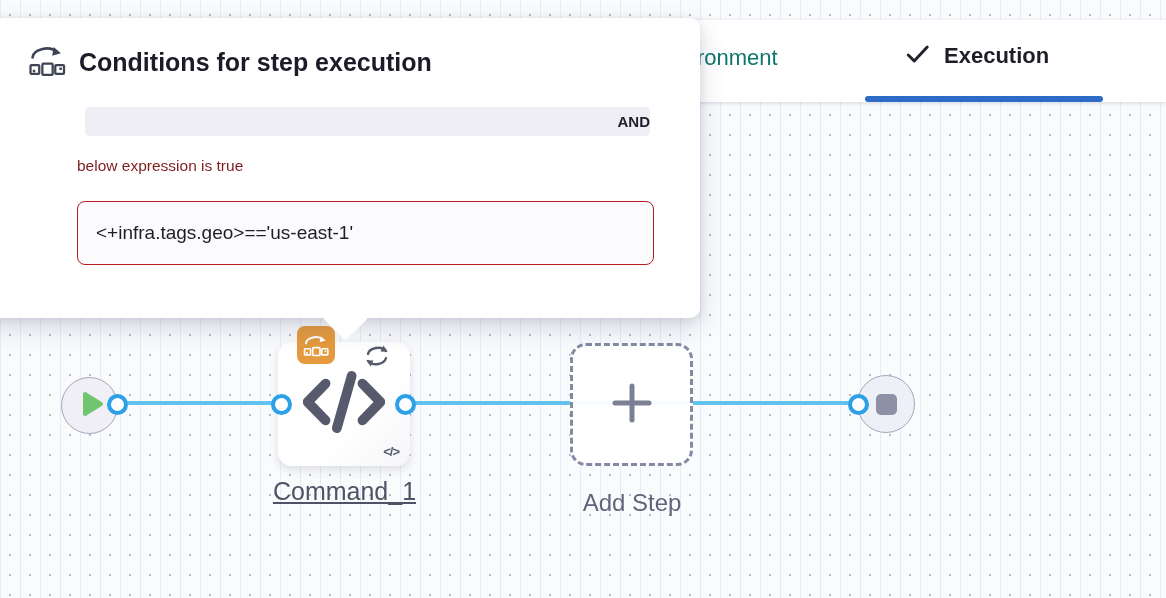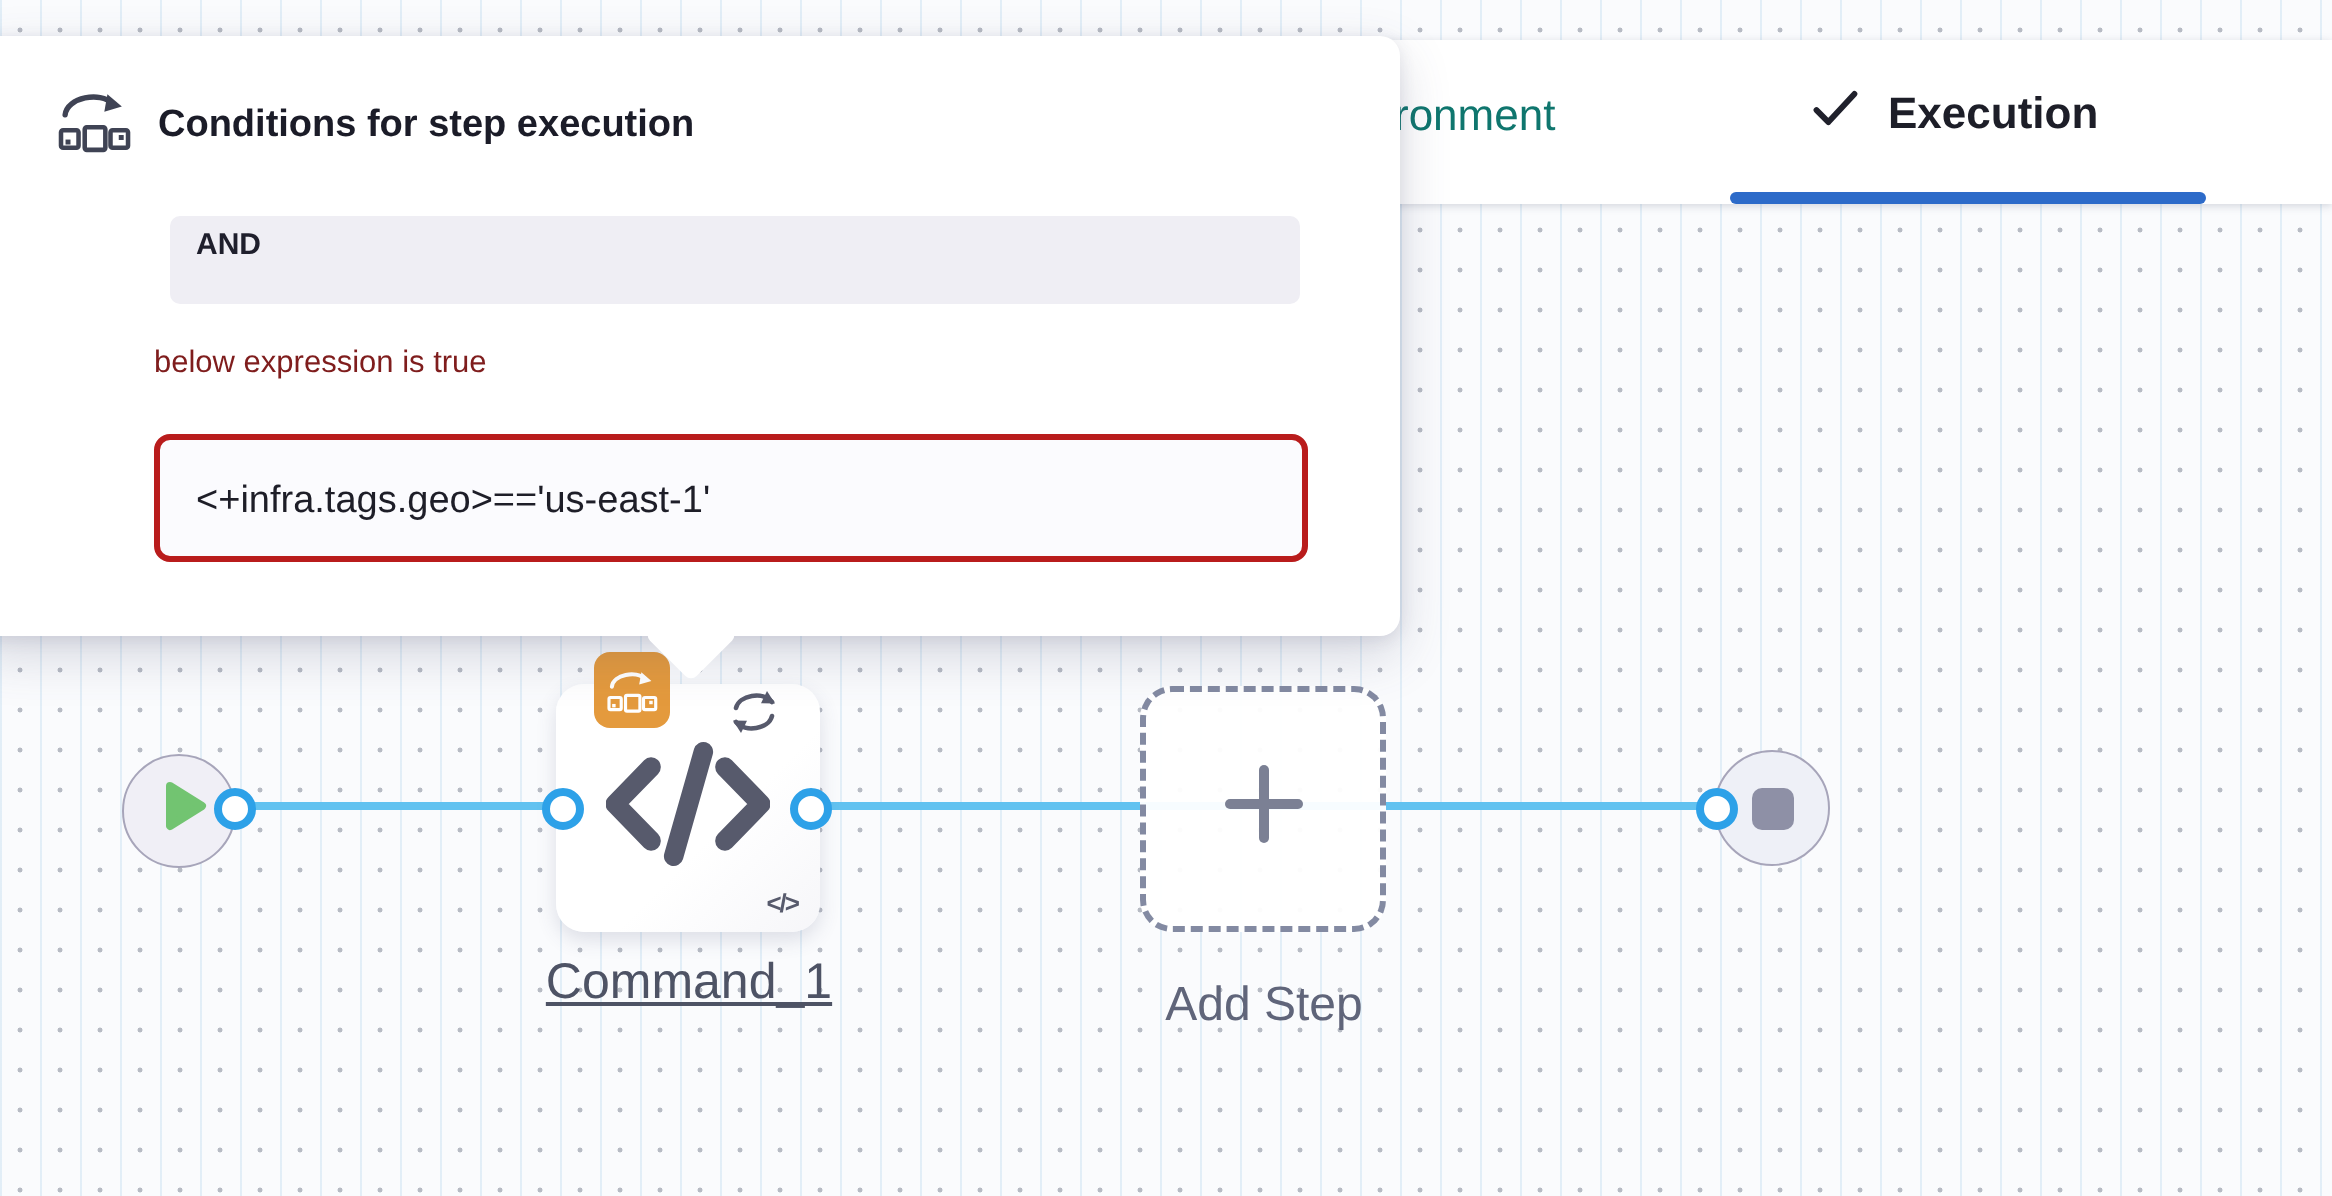--- a/index.html
+++ b/index.html
@@ -21,27 +21,27 @@
   .tab-active{position:absolute;left:905px;top:23px;display:flex;align-items:center;gap:13px;cursor:pointer;}
   .tab-active .lbl{font-size:22px;font-weight:700;color:#1d1e28;}
   .tab-underline{position:absolute;left:865px;bottom:0;width:238px;height:6px;border-radius:3px;background:#2d6bc9;}
 
   
   .popover{position:absolute;left:-14px;top:18px;width:714px;height:300px;background:#ffffff;
     border-radius:10px;box-shadow:0 10px 26px rgba(70,75,110,.20), 0 2px 8px rgba(70,75,110,.12);z-index:20;}
   .pop-caret{position:absolute;left:329px;top:301px;width:33px;height:33px;background:#ffffff;
     transform:rotate(45deg);border-radius:4px;z-index:21;}
   .pop-head{display:flex;align-items:center;gap:13px;margin:26px 0 0 42px;}
-  .pop-head .ttl{font-size:19px;font-weight:700;color:#1b1c28;}
+  .pop-head .ttl{font-size:25px;font-weight:700;color:#1b1c28;}
   .pop-desc{margin:16px 0 0 91px;font-size:16px;color:#1e1f2b;line-height:19px;}
-  .op-chip{margin:26px 0 0 99px;width:565px;height:44px;line-height:29px;border-radius:5px;
-    background:#efeef4;padding-left:13px;font-size:15px;font-weight:700;color:#1f1f2c;}
+  .op-chip{margin:26px 0 0 99px;width:565px;height:29px;line-height:29px;border-radius:5px;
+    background:#efeef4;padding-left:13px;font-size:15px;font-weight:700;color:#1f1f2c;text-align:right;}
   .pop-caption{margin:20px 0 0 91px;font-size:15.5px;color:#7f1d1d;line-height:19px;}
   .expr-box{margin:26px 0 0 91px;width:577px;height:64px;line-height:62px;border-radius:8px;
-    background:#fbfbfe;border:3px solid #b91c1c;padding-left:18px;font-size:19px;color:#1e1e28;}
+    background:#fbfbfe;border:1px solid #b91c1c;padding-left:18px;font-size:19px;color:#1e1e28;}
 
   
   .flow-line{position:absolute;left:117px;top:401px;width:741px;height:4px;border-radius:2px;background:#62c2f0;z-index:2;}
   .port{position:absolute;width:21px;height:21px;border-radius:50%;background:#ffffff;border:4.5px solid #2da1e8;z-index:6;cursor:pointer;}
   .node-circle{position:absolute;border-radius:50%;background:#f0eff6;border:1.5px solid #a7a5ba;
     display:flex;align-items:center;justify-content:center;z-index:4;}
   .start-node{left:61px;top:377px;width:57px;height:57px;}
   .end-node{left:857px;top:375px;width:58px;height:58px;background:#eef0f7;}
   .stop-square{width:21px;height:21px;border-radius:5px;background:#8e90a6;}
 

